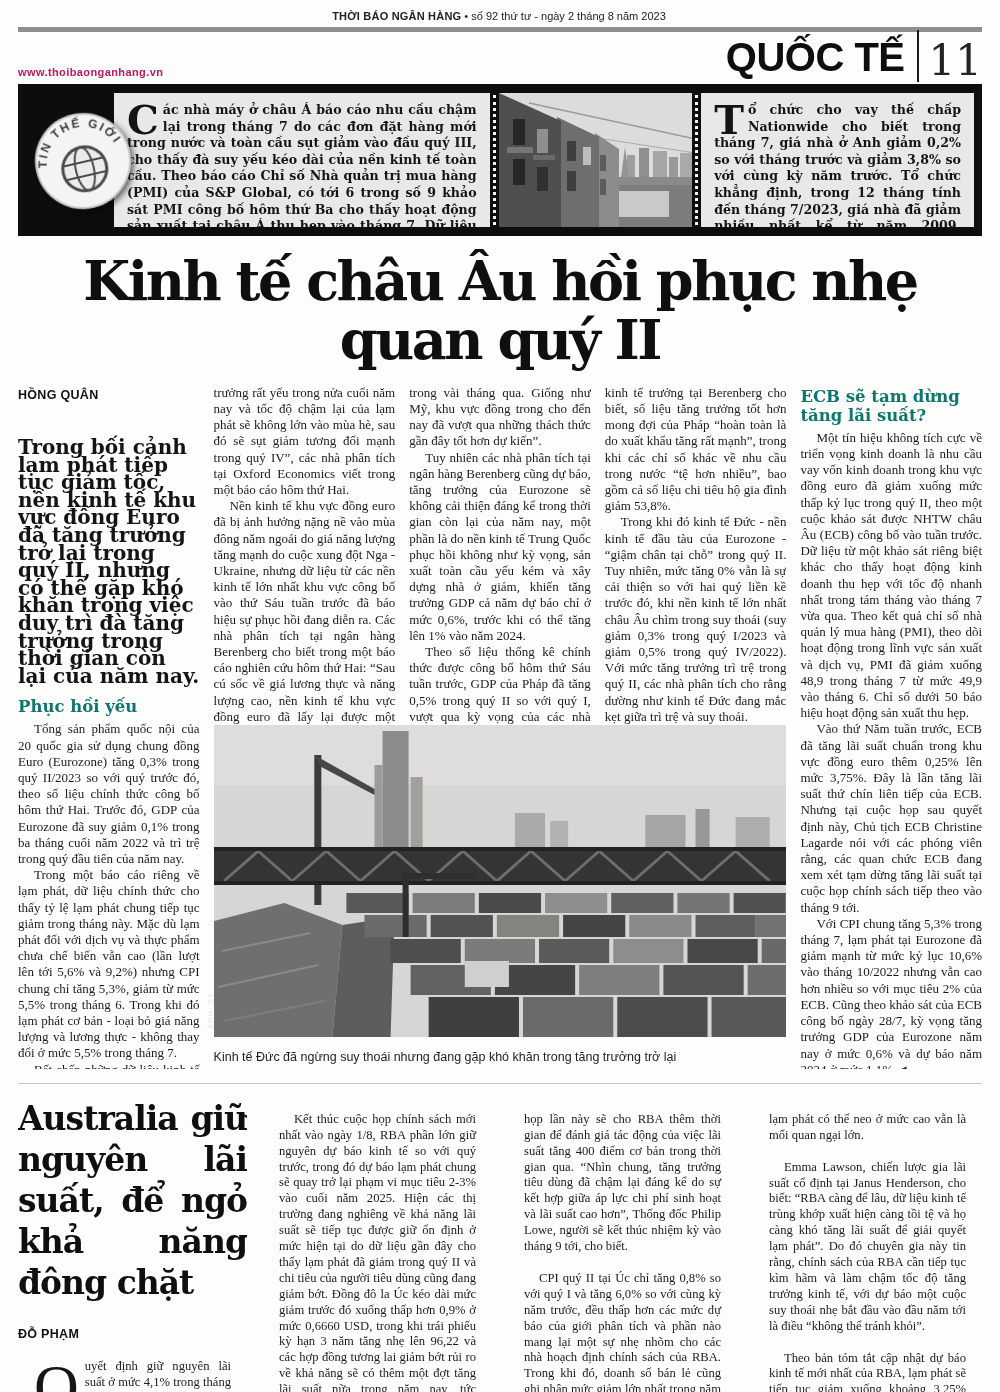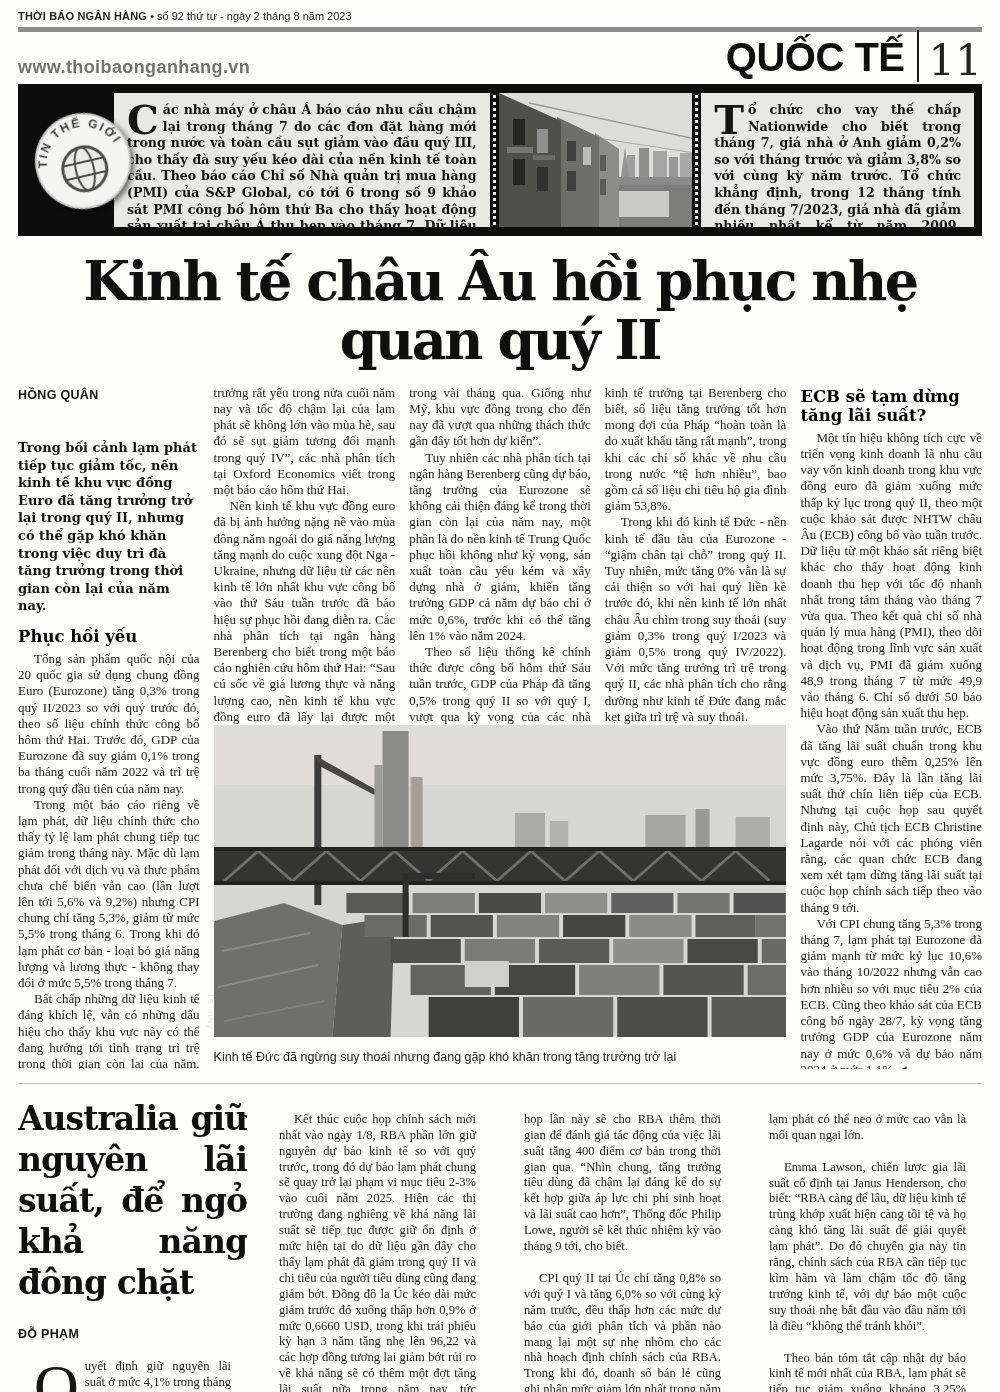--- a/index.html
+++ b/index.html
@@ -5,25 +5,25 @@
   * { box-sizing: border-box; }
   html,body { margin:0; padding:0; background:#9a9a9a; }
   .page {
     width:1000px; height:1392px; margin:0 auto; background:#fdfdfc;
     color:#1b1b1b; overflow:hidden; position:relative;
     font-family:"Liberation Serif", serif;
   }
   .inner { padding:4px 18px 0 18px; }
 
   
-  .issue-line { text-align:left; font-family:"Liberation Sans", sans-serif; font-size:11px; color:#222; padding:6px 2px 5px 0; }
+  .issue-line { text-align:center; font-family:"Liberation Sans", sans-serif; font-size:11px; color:#222; padding:6px 2px 5px 0; }
   .issue-brand { font-weight:bold; letter-spacing:.2px; }
   .rule-thick { height:5px; background:#8f8f8f; }
   .header-row { display:flex; justify-content:space-between; align-items:flex-end; height:48px; }
-  .website { font-family:"Liberation Sans", sans-serif; font-weight:bold; color:#737373; font-size:18px; letter-spacing:.4px; padding-bottom:2px; }
+  .website { font-family:"Liberation Sans", sans-serif; font-weight:bold; color:#be185d; font-size:11px; letter-spacing:.4px; padding-bottom:2px; }
   .section-wrap { display:flex; align-items:flex-end; }
   .section-label { font-family:"Liberation Sans", sans-serif; font-weight:bold; font-size:40px; letter-spacing:-.5px; color:#0e0e0e; line-height:1; padding-bottom:3px; }
   .v-divider { width:2px; background:#1a1a1a; height:52px; margin:0 10px -2px 12px; }
   .page-num { font-family:"DejaVu Serif", serif; font-size:42px; line-height:.9; color:#222; font-weight:normal; }
 
   
   .band { background:#0d0d0d; height:152px; margin-top:4px; position:relative; display:flex; align-items:center; padding:9px 8px 9px 0; }
   .stamp { position:absolute; left:16px; top:28px; width:98px; height:98px; transform:rotate(-13deg); filter:drop-shadow(2px 3px 3px rgba(0,0,0,.6)); }
   .band-box {
     background:#e8e8e6; height:134px; padding:9px 13px 8px 13px;
@@ -47,22 +47,22 @@
   .article { display:grid; grid-template-columns:repeat(5,1fr); column-gap:14px; grid-template-rows:340px 344px; height:684px; overflow:hidden; }
   .acol { overflow:hidden; font-size:13px; line-height:16.2px; text-align:justify; }
   .acol p { margin:0; text-indent:16px; }
   .acol p.cont { text-indent:0; }
   .col1 { grid-column:1; grid-row:1/3; }
   .col2 { grid-column:2; grid-row:1; }
   .col3 { grid-column:3; grid-row:1; }
   .col4 { grid-column:4; grid-row:1; }
   .col5 { grid-column:5; grid-row:1/3; }
   .author { font-family:"Liberation Sans", sans-serif; font-weight:bold; font-size:12.5px; letter-spacing:.3px; color:#111; margin:2px 0 36px 0; }
-  .lede { font-family:"DejaVu Serif", serif; font-weight:bold; font-size:13px; line-height:17.6px; text-align:left; text-indent:0 !important; margin-bottom:12px !important; color:#141414; }
-  .subhead { font-family:"DejaVu Serif", serif; font-weight:bold; font-size:16.5px; line-height:19px; text-align:left; margin:2px 0 5px 0; color:#000000; }
+  .lede { font-family:"DejaVu Serif", serif; font-weight:bold; font-size:20px; line-height:17.6px; text-align:left; text-indent:0 !important; margin-bottom:12px !important; color:#141414; }
+  .subhead { font-family:"DejaVu Serif", serif; font-weight:bold; font-size:16.5px; line-height:19px; text-align:left; margin:2px 0 5px 0; color:#0f766e; }
   .photo-block { grid-column:2/5; grid-row:2; position:relative; }
   .photo-block svg { display:block; width:100%; height:312px; }
   .photo-caption { font-family:"Liberation Sans", sans-serif; font-size:12.5px; color:#1e1e1e; padding-top:13px; }
   .photo-credit { position:absolute; left:1px; bottom:40px; transform:rotate(-90deg); transform-origin:left bottom; font-family:"Liberation Sans", sans-serif; font-size:7.5px; letter-spacing:1px; color:#e8e8e8; }
 
   .rule-thin { border:none; border-top:1px solid #c3c3c3; margin:14px 0 12px 0; }
 
   
   .second { display:grid; grid-template-columns:repeat(4,1fr); column-gap:16px; height:352px; overflow:hidden; }
   .scol { overflow:hidden; font-size:12.6px; line-height:15.9px; text-align:justify; }

